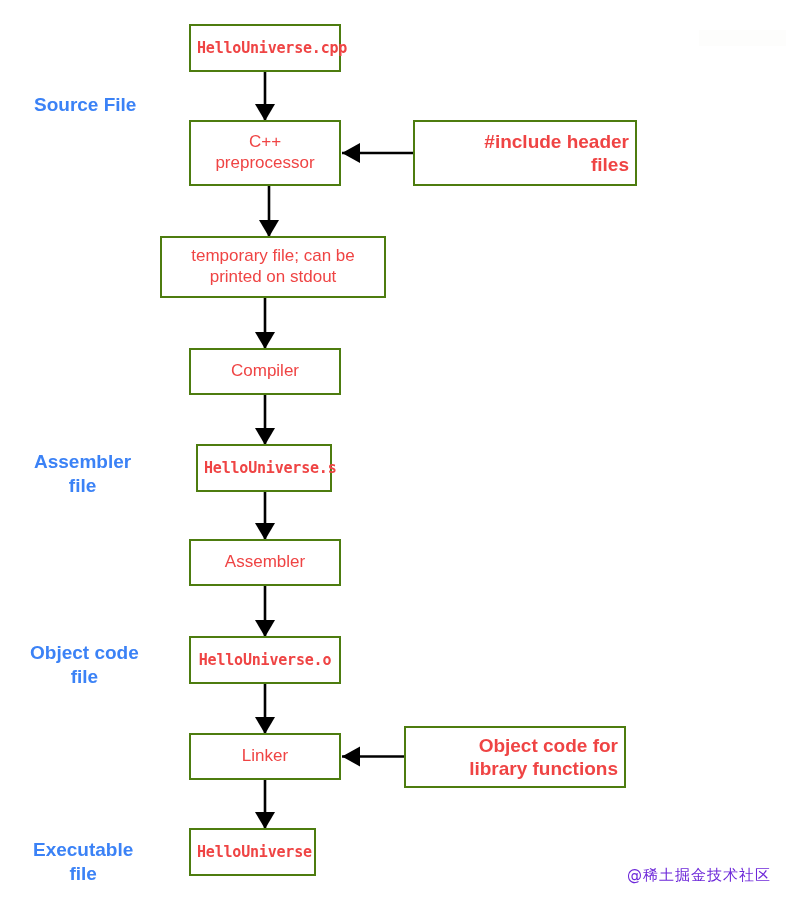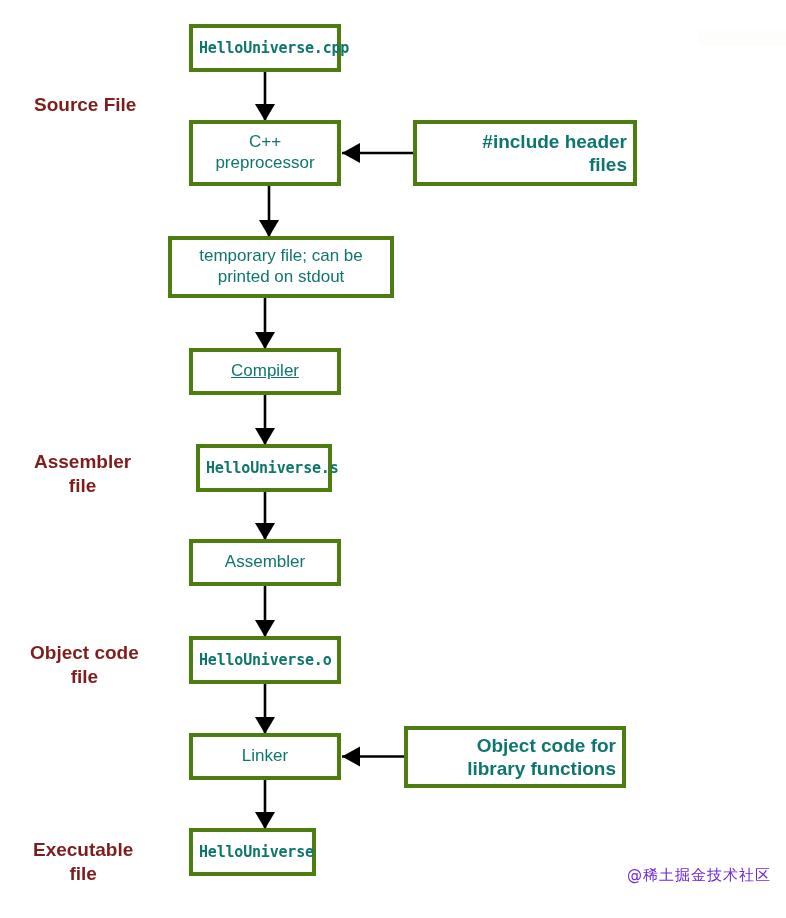--- a/index.html
+++ b/index.html
@@ -12,27 +12,27 @@
     width: 786px;
     height: 918px;
     background: #ffffff;
     overflow: hidden;
     font-family: "Liberation Sans", sans-serif;
   }
   
   .box {
     position: absolute;
     box-sizing: border-box;
-    border: 4px solid #4d7c0f;
+    border: 2px solid #4d7c0f;
     background: #ffffff;
     display: flex;
     align-items: center;
     justify-content: center;
     text-align: center;
-    color: #0f766e;
+    color: #ef4444;
     line-height: 1.22;
     z-index: 3;
   }
   .box-inner {
     display: block;
     width: 100%;
     padding: 0 6px;
     box-sizing: border-box;
     white-space: pre-line;
   }
@@ -52,21 +52,21 @@
     font-size: 19px;
     font-weight: 700;
     text-align: right;
   }
   
   .stage-label {
     position: absolute;
     font-family: "Liberation Sans", sans-serif;
     font-size: 19px;
     font-weight: 700;
-    color: #7f1d1d;
+    color: #3b82f6;
     text-align: center;
     line-height: 1.28;
     white-space: pre-line;
     z-index: 3;
   }
   
   #arrows {
     position: absolute;
     left: 0;
     top: 0;
@@ -132,25 +132,25 @@
       <span class="box-inner mono">HelloUniverse.cpp</span>
     </div>
   <div class="box" style="left: 189px; top: 120px; width: 152px; height: 66px;">
       <span class="box-inner sans">C++
 preprocessor</span>
     </div>
   <div class="box" style="left: 413px; top: 120px; width: 224px; height: 66px;">
       <span class="box-inner sans-bold">#include header
 files</span>
     </div>
-  <div class="box" style="left: 168px; top: 236px; width: 226px; height: 62px;">
+  <div class="box" style="left: 160px; top: 236px; width: 226px; height: 62px;">
       <span class="box-inner sans">temporary file; can be
 printed on stdout</span>
     </div>
-  <div class="box" style="left: 189px; top: 348px; width: 152px; height: 47px; text-decoration: underline;">
+  <div class="box" style="left: 189px; top: 348px; width: 152px; height: 47px;">
       <span class="box-inner sans">Compiler</span>
     </div>
   <div class="box" style="left: 189px; top: 444px; width: 136px; height: 48px; margin-left: 7px;">
       <span class="box-inner mono">HelloUniverse.s</span>
     </div>
   <div class="box" style="left: 189px; top: 539px; width: 152px; height: 47px;">
       <span class="box-inner sans">Assembler</span>
     </div>
   <div class="box" style="left: 189px; top: 636px; width: 152px; height: 48px;">
       <span class="box-inner mono">HelloUniverse.o</span>

